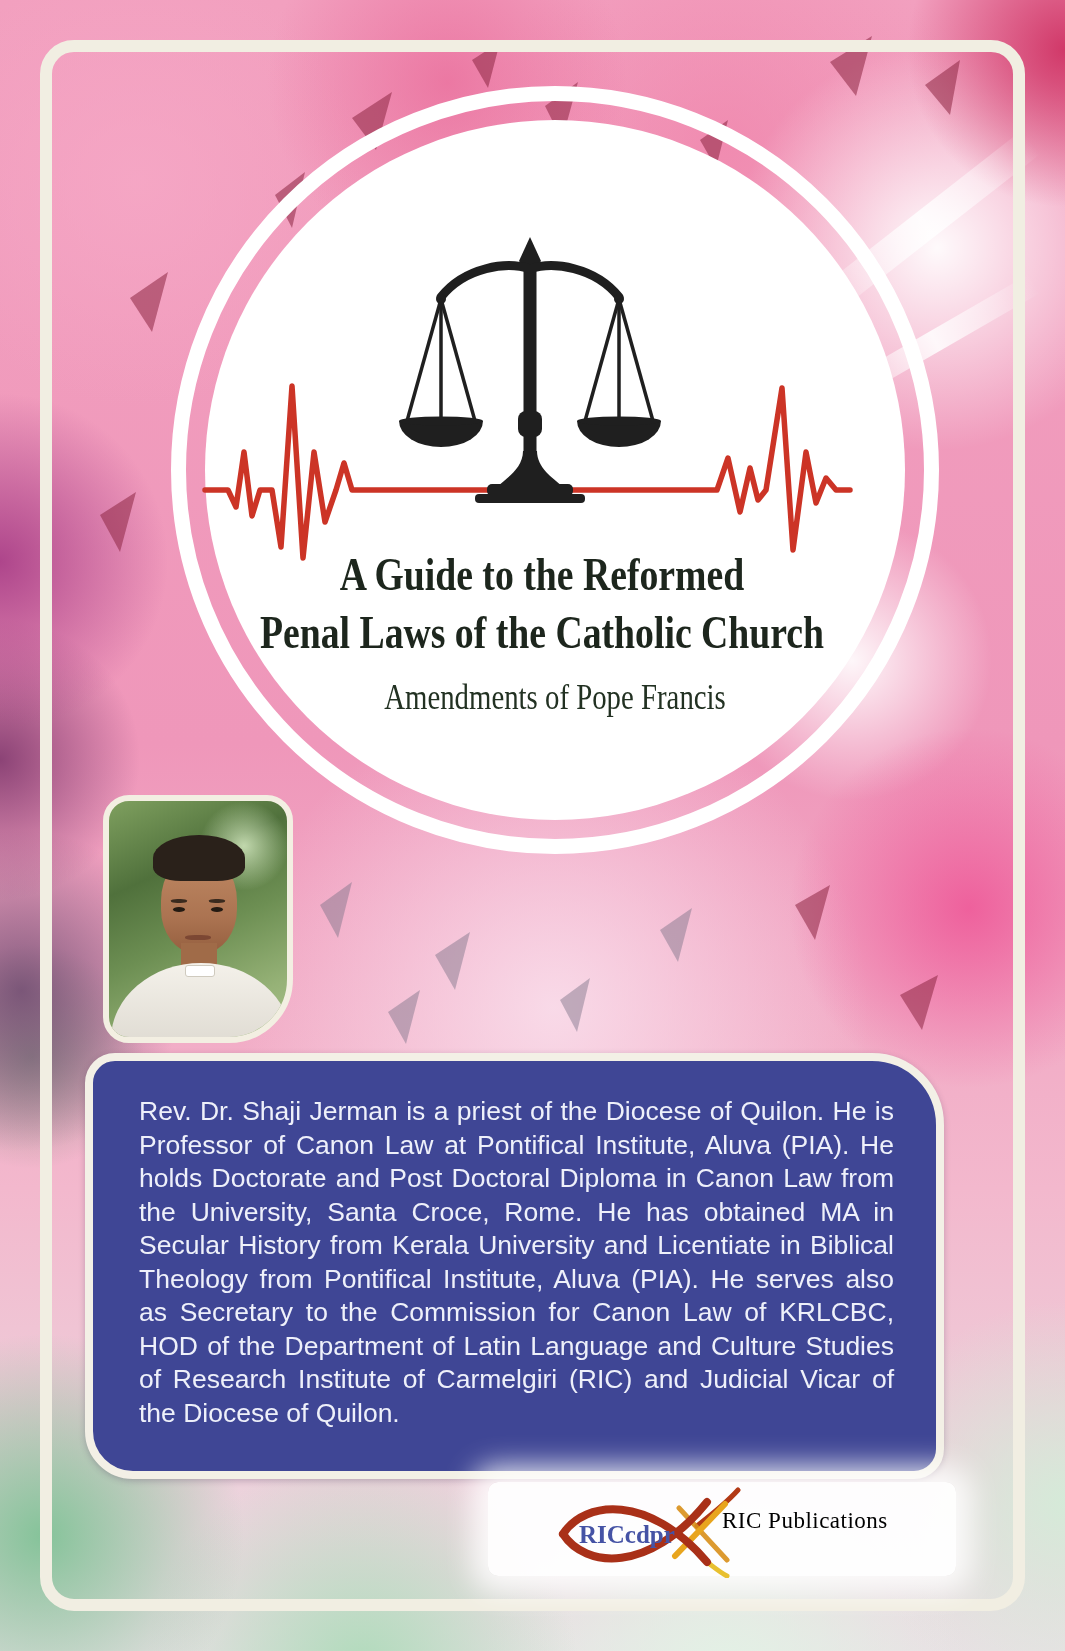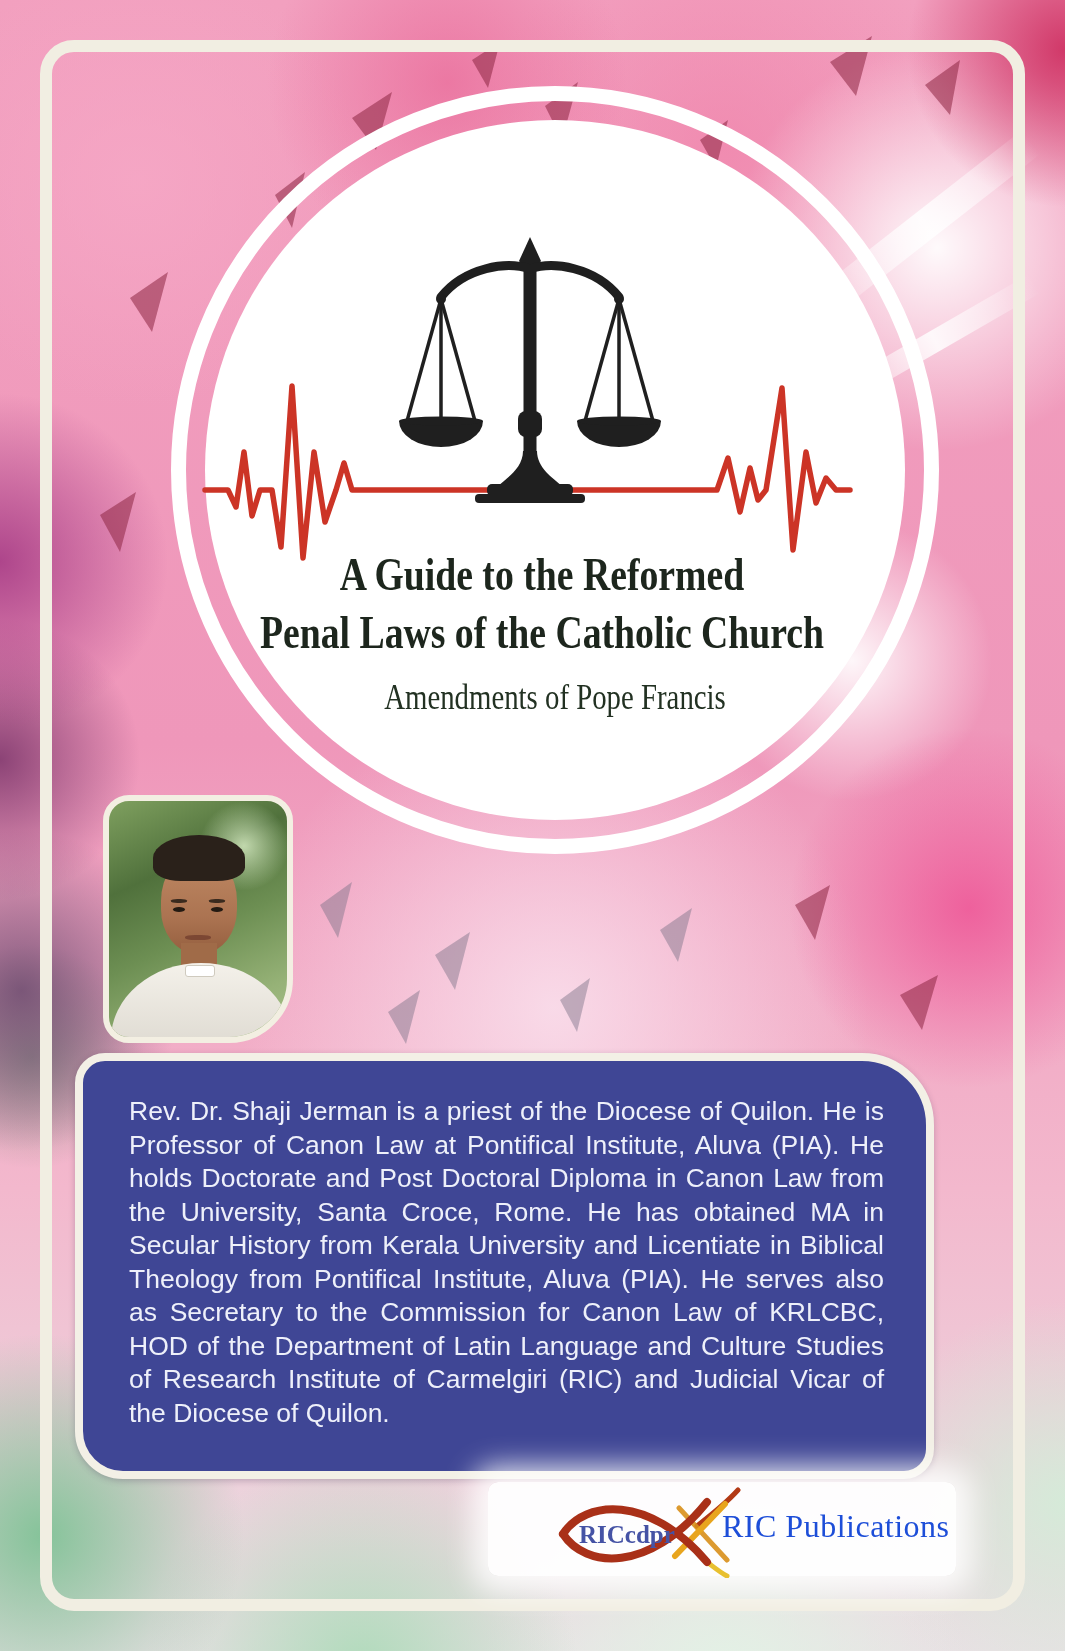--- a/index.html
+++ b/index.html
@@ -62,32 +62,32 @@
   .ph-hair{left:44px;top:34px;width:92px;height:46px;border-radius:50% 50% 30% 30%;background:#2a211a;}
   .ph-brow{width:16px;height:4px;background:#3a2a1e;border-radius:40%;top:98px;}
   .ph-eye{width:12px;height:5px;background:#241a12;border-radius:50%;top:106px;}
   .ph-mouth{left:76px;top:134px;width:26px;height:5px;background:#7c4733;border-radius:40%;}
   .ph-neck{left:72px;top:142px;width:36px;height:32px;background:#a06b48;}
   .ph-body{left:2px;top:162px;width:180px;height:90px;border-radius:50% 50% 0 0/85% 85% 0 0;
     background:linear-gradient(180deg,#f4f1ea,#ddd9d0);}
   .ph-collar{left:76px;top:164px;width:28px;height:10px;background:#fff;border:1px solid #cfcabe;border-radius:3px;}
 
   
-  .bio-box{left:75px;top:1053px;width:859px;height:426px;background:#3f4695;
+  .bio-box{left:85px;top:1053px;width:859px;height:426px;background:#3f4695;
     border:8px solid #f3f0e6;border-radius:30px 72px 30px 48px;box-sizing:border-box;
     overflow:hidden;box-shadow:0 2px 6px rgba(60,40,80,.25);}
   .bio{margin:0;padding:34px 42px 0 46px;font-size:26.5px;line-height:33.5px;
     color:#eef0fa;text-align:justify;}
 
   
   .logo-band{left:488px;top:1482px;width:468px;height:94px;background:rgba(255,255,255,.95);
     border-radius:10px;box-shadow:0 0 28px 16px rgba(255,255,255,.85);}
   .fish{left:557px;top:1486px;}
-  .publisher{left:722px;top:1508px;font-family:"Liberation Serif",serif;font-size:32px;
-    color:#1d4ed8;letter-spacing:.5px;white-space:nowrap;}
+  .publisher{left:722px;top:1508px;font-family:"Liberation Serif",serif;font-size:23px;
+    color:#000000;letter-spacing:.5px;white-space:nowrap;}
 </style>
 </head>
 <body>
 
 <div class="cover">
 
   <div class="abs bg"></div>
   <div class="abs ray r1"></div>
   <div class="abs ray r2"></div>
 

